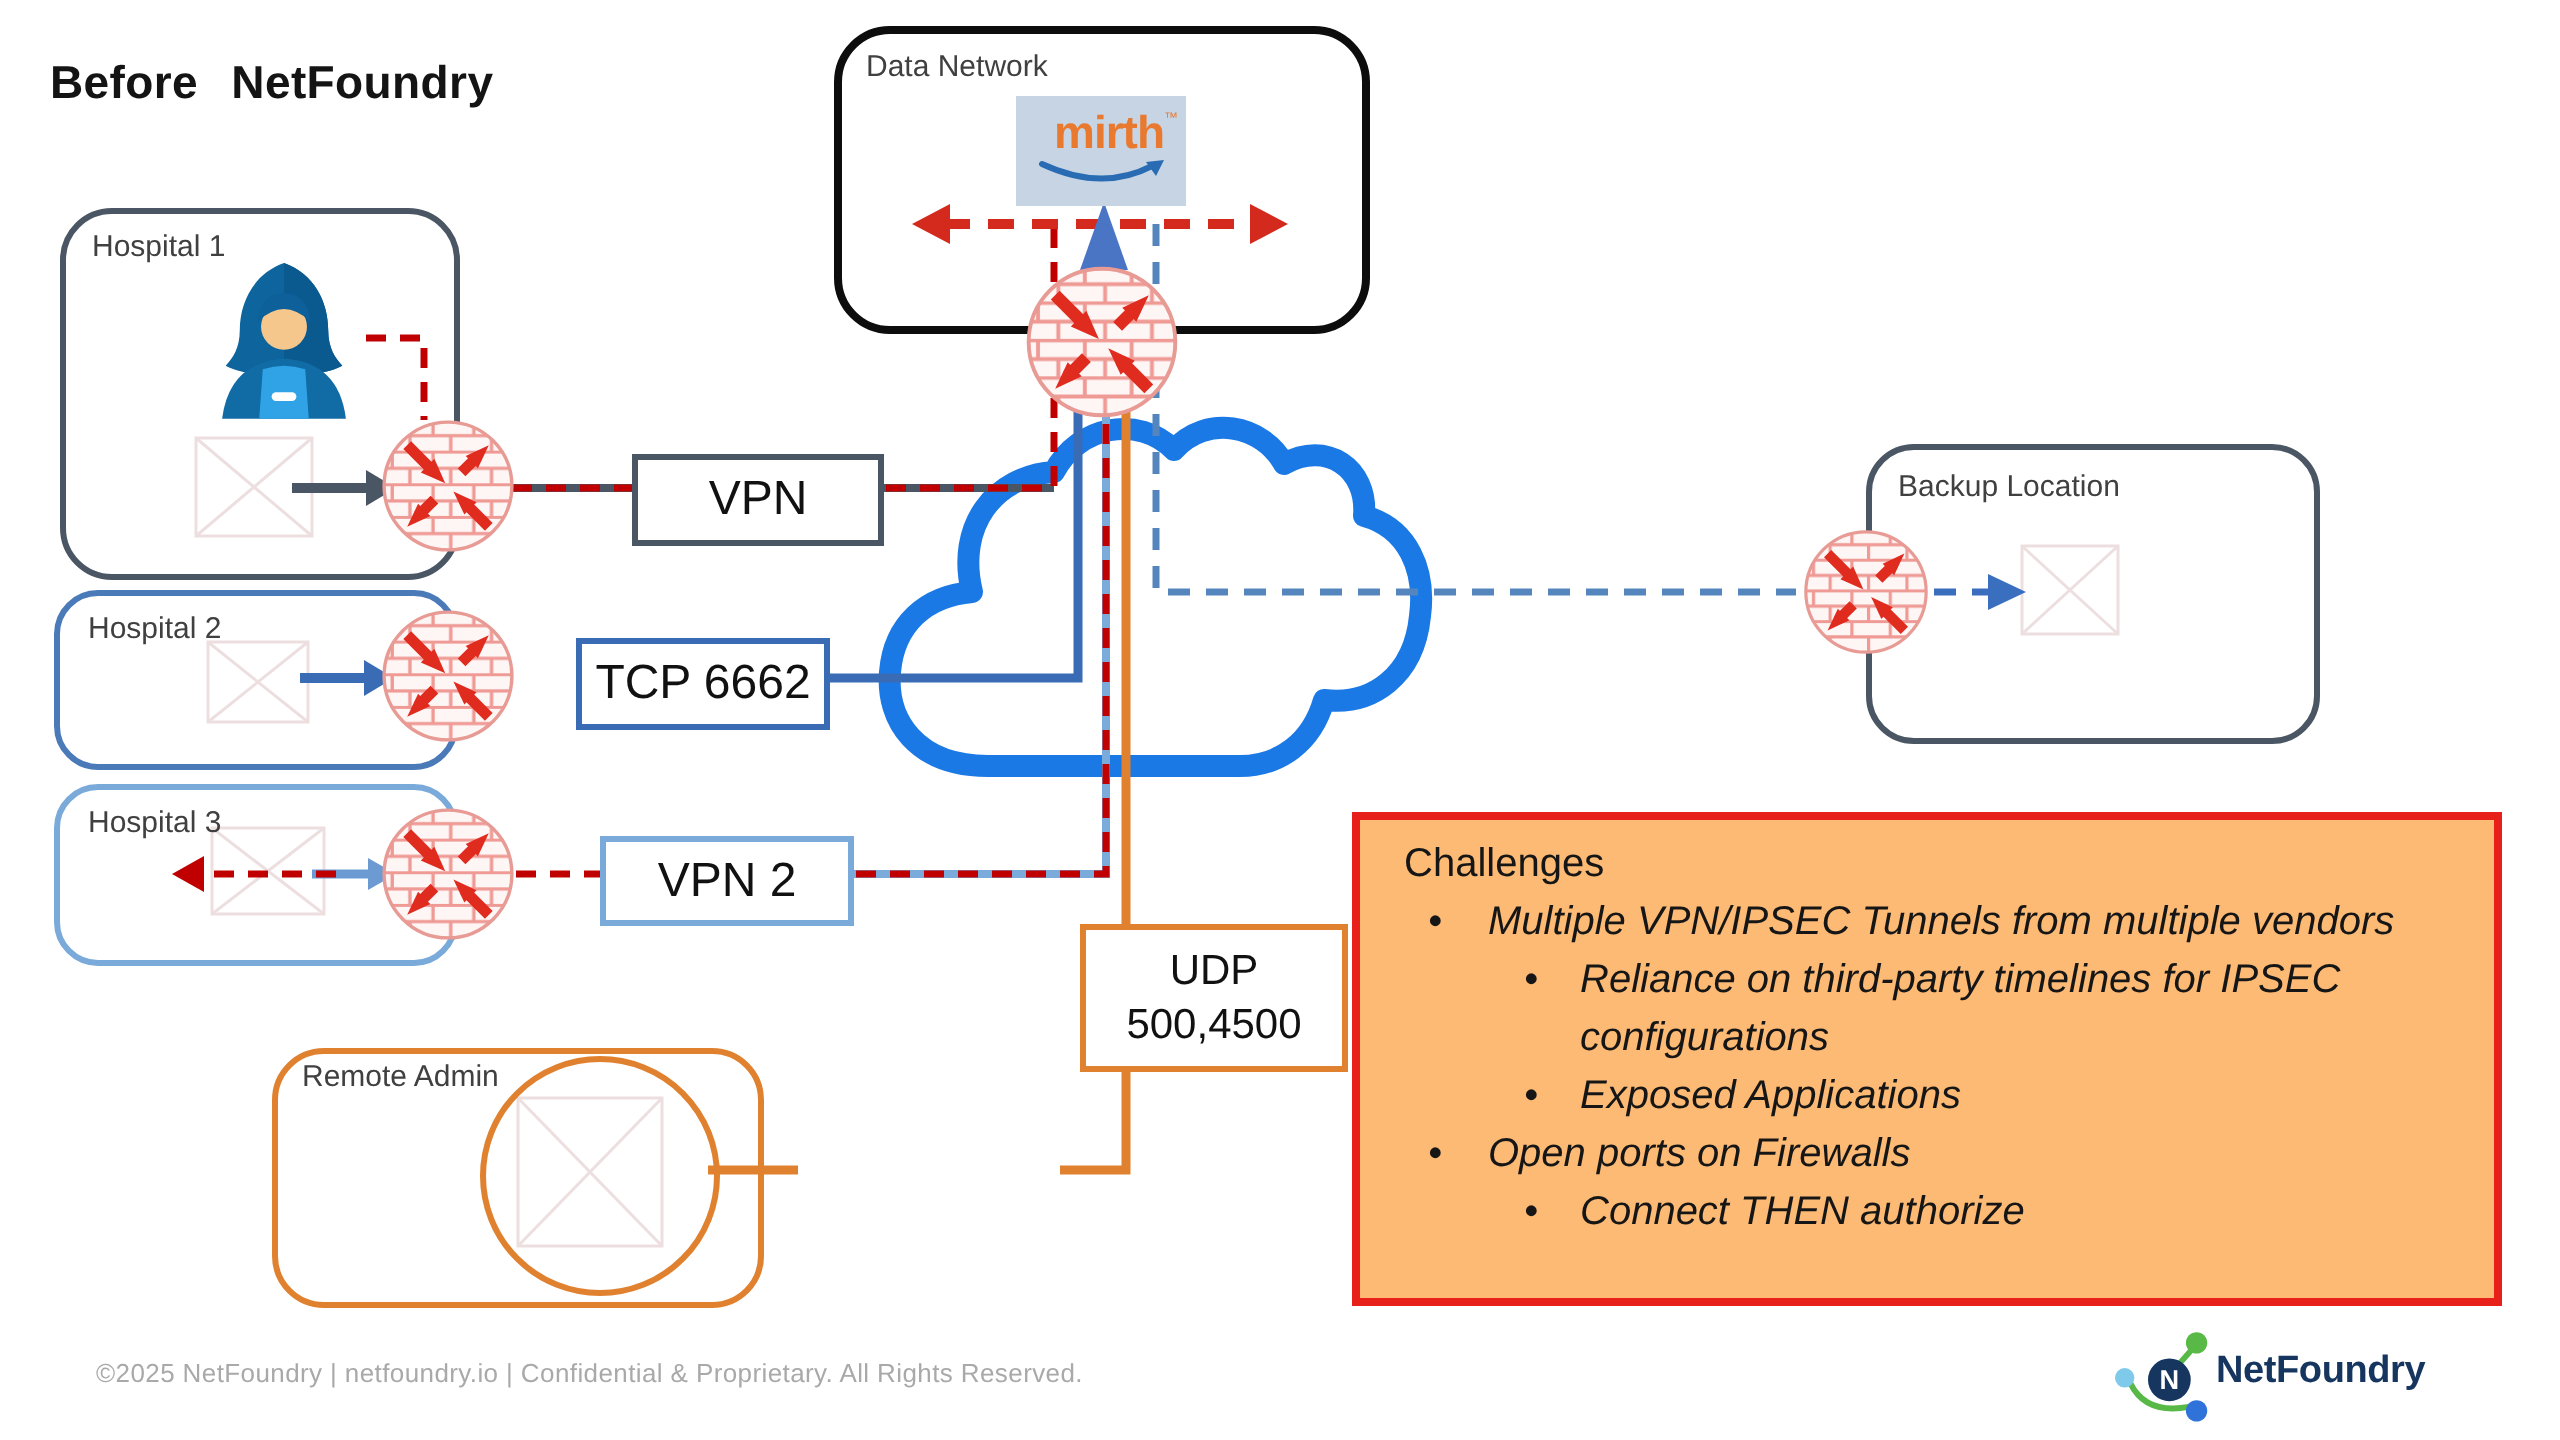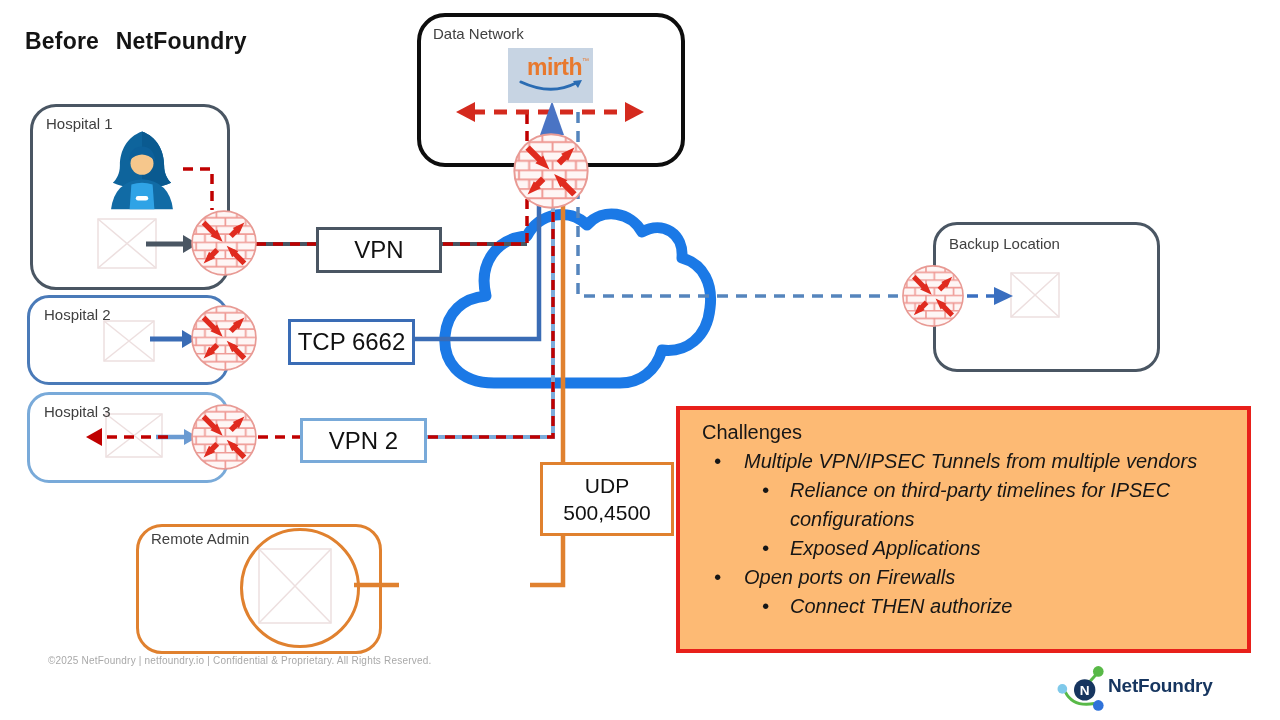--- a/index.html
+++ b/index.html
@@ -37,21 +37,21 @@
   
   .challenges{left:676px;top:406px;width:575px;height:247px;border:4px solid #e8201a;background:#fdba74;
               z-index:5;box-sizing:border-box;padding:8px 22px;font-size:20px;line-height:29px;color:#161616;}
   .ch-title{font-size:20px;}
   .ch-item{position:relative;font-style:italic;}
   .lvl1{padding-left:42px;}
   .lvl1::before{content:"\2022";position:absolute;left:12px;}
   .lvl2{padding-left:88px;}
   .lvl2::before{content:"\2022";position:absolute;left:60px;}
   
-  .footer{left:48px;top:655px;font-size:10px;color:#a9a9a9;letter-spacing:.2px;z-index:5;}
+  .footer{left:48px;top:679px;font-size:13px;color:#a9a9a9;letter-spacing:.2px;z-index:5;}
   .brand{left:1040px;top:660px;width:220px;height:52px;display:flex;align-items:center;z-index:5;}
   .brand-name{font-size:19px;font-weight:bold;color:#16355f;margin-left:0;letter-spacing:-.2px;}
 </style>
 </head>
 <body>
 
 <div class="stage">
 
   <svg width="0" height="0" style="position:absolute">
     <defs>

